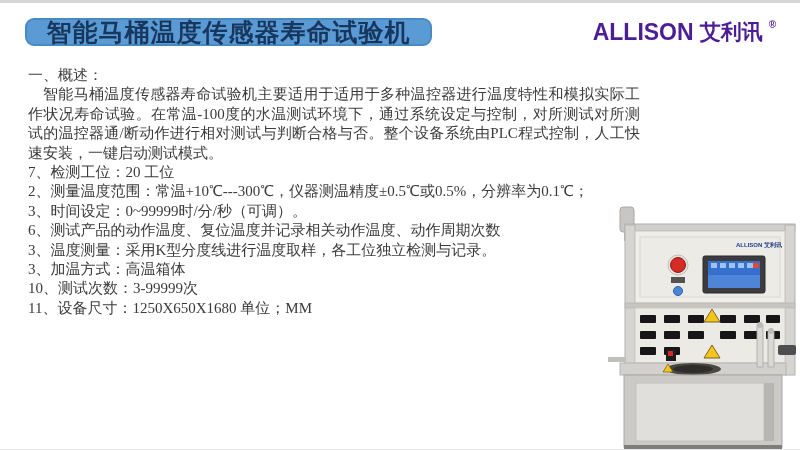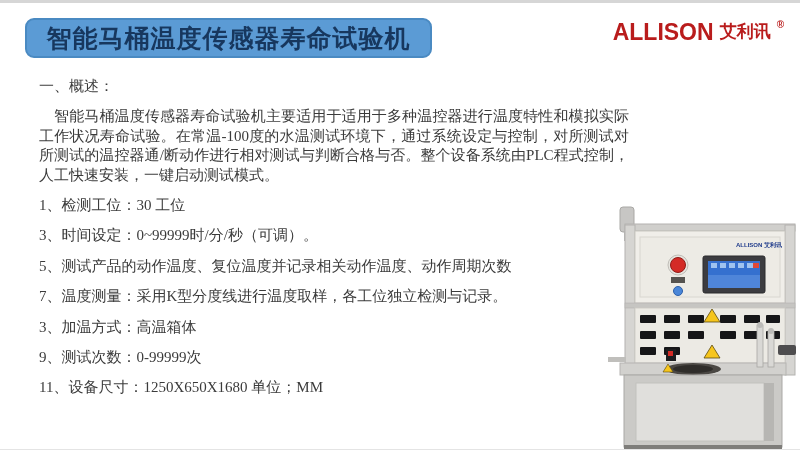--- a/index.html
+++ b/index.html
@@ -4,39 +4,39 @@
 <style>
   html,body{margin:0;padding:0;}
   body{
     width:800px;height:450px;position:relative;overflow:hidden;
     background:#ffffff;
     border-top:3px solid #d6d6d6;border-bottom:1px solid #e4e4e4;
     box-sizing:border-box;
     font-family:"Liberation Serif","DejaVu Serif",serif;
   }
   .title-banner{
-    position:absolute;left:25px;top:15px;width:407px;height:40px;
+    position:absolute;left:25px;top:15px;width:407px;height:28px;
     background:#5b9bd5;border:2px solid #4a8ac2;border-radius:9px;
     display:flex;align-items:center;justify-content:center;
     font-size:25px;font-weight:bold;color:#17375e;letter-spacing:1px;
     box-sizing:border-box;
   }
   .logo{
-    position:absolute;right:16px;top:17px;
-    color:#b91c1c;font-family:"Liberation Sans","DejaVu Sans",sans-serif;
+    position:absolute;right:24px;top:17px;
+    color:#4c1d95;font-family:"Liberation Sans","DejaVu Sans",sans-serif;
     font-weight:bold;display:flex;align-items:flex-start;gap:6px;
   }
   .logo .en{font-size:23px;letter-spacing:0px;line-height:24px;}
-  .logo .cn{font-size:17px;line-height:24px;}
+  .logo .cn{font-size:21px;line-height:24px;}
   .logo .reg{font-size:10px;line-height:10px;}
   .doc-body{
     position:absolute;left:28px;top:63px;width:612px;
     font-size:15px;line-height:19.4px;color:#3b3b3b;
   }
-  .doc-body p, .doc-body div{margin:11px;padding:0;font-family:Liberation Serif, serif;}
+  .doc-body p, .doc-body div{margin:0;padding:0;font-family:Liberation Serif, serif;}
   .para{text-align:justify;}
   .indent{text-indent:1em;}
   .param{white-space:nowrap;}
   .machine{
     position:absolute;left:608px;top:192px;width:190px;height:258px;
   }
   svg text{font-family:"Liberation Sans","DejaVu Sans",sans-serif;}
 </style>
 </head>
 <body>
@@ -47,26 +47,27 @@
 
 <div class="logo">
   <span class="en">ALLISON</span>
   <span class="cn">艾利讯</span>
   <span class="reg">®</span>
 </div>
 
 <div class="doc-body">
   <div>一、概述：</div>
   <p class="para indent">智能马桶温度传感器寿命试验机主要适用于适用于多种温控器进行温度特性和模拟实际工作状况寿命试验。在常温-100度的水温测试环境下，通过系统设定与控制，对所测试对所测试的温控器通/断动作进行相对测试与判断合格与否。整个设备系统由PLC程式控制，人工快速安装，一键启动测试模式。</p>
-  <div class="param">1、检测工位：30 工位</div>
+  <div class="param">7、检测工位：20 工位</div>
+  <div class="param">2、测量温度范围：常温+10℃---300℃，仪器测温精度±0.5℃或0.5%，分辨率为0.1℃；</div>
   <div class="param">3、时间设定：0~99999时/分/秒（可调）。</div>
-  <div class="param">5、测试产品的动作温度、复位温度并记录相关动作温度、动作周期次数</div>
-  <div class="param">7、温度测量：采用K型分度线进行温度取样，各工位独立检测与记录。</div>
+  <div class="param">6、测试产品的动作温度、复位温度并记录相关动作温度、动作周期次数</div>
+  <div class="param">3、温度测量：采用K型分度线进行温度取样，各工位独立检测与记录。</div>
   <div class="param">3、加温方式：高温箱体</div>
-  <div class="param">9、测试次数：0-99999次</div>
+  <div class="param">10、测试次数：3-99999次</div>
   <div class="param">11、设备尺寸：1250X650X1680 单位；MM</div>
 </div>
 
 <div class="machine">
   <svg width="190" height="258" viewBox="0 0 190 258" xmlns="http://www.w3.org/2000/svg">
 
     <g>
       <rect x="12" y="12" width="14" height="25" rx="3" fill="#c7c6c4" stroke="#a9a8a5" stroke-width="1"></rect>
       <rect x="16" y="36" width="6" height="10" fill="#b5b4b2"></rect>
     </g>

